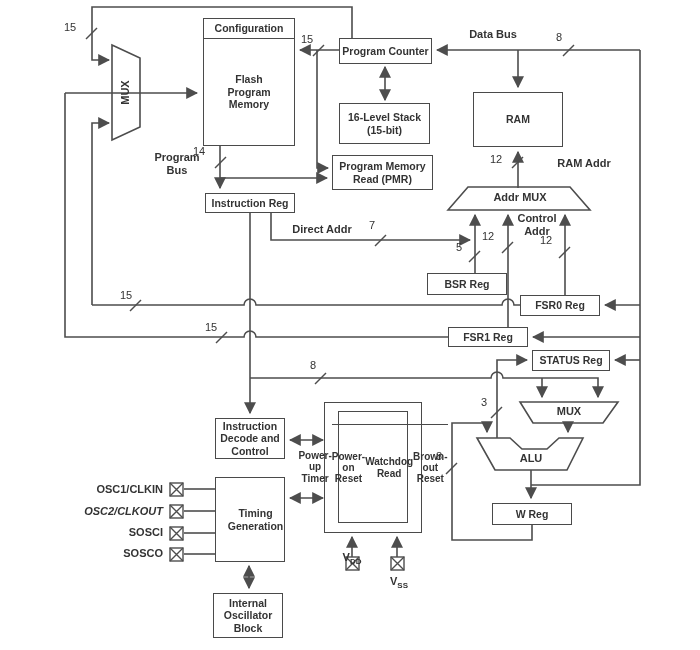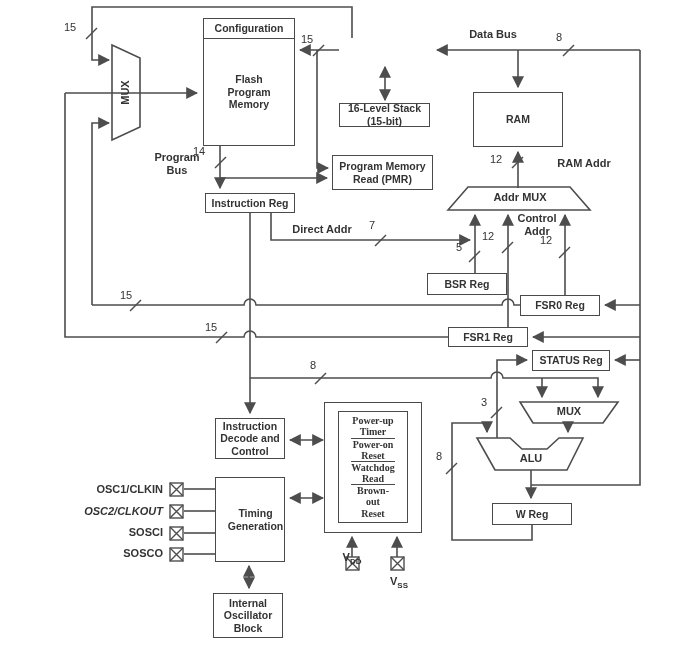--- a/index.html
+++ b/index.html
@@ -158,42 +158,43 @@
     </g>
   </svg>
 
   <div class="bx" style="left:203px;top:18px;width:92px;height:128px;flex-direction:column;padding:0;">
     <div class="flash-head">Configuration</div>
     <div class="flash-body">Flash
 Program
 Memory</div>
   </div>
 
-  <div class="bx" style="left:339px;top:103px;width:91px;height:24px;">16-Level Stack
+  <div class="bx" style="left:339px;top:38px;width:93px;height:26px;">Program Counter</div>
+  <div class="bx" style="left:339px;top:103px;width:91px;height:41px;">16-Level Stack
 (15-bit)</div>
   <div class="bx" style="left:473px;top:92px;width:90px;height:55px;">RAM</div>
   <div class="bx" style="left:332px;top:155px;width:101px;height:35px;">Program Memory
 Read (PMR)</div>
   <div class="bx" style="left:205px;top:193px;width:90px;height:20px;">Instruction Reg</div>
   <div class="bx" style="left:427px;top:273px;width:80px;height:22px;">BSR Reg</div>
   <div class="bx" style="left:520px;top:295px;width:80px;height:21px;">FSR0 Reg</div>
   <div class="bx" style="left:448px;top:327px;width:80px;height:20px;">FSR1 Reg</div>
   <div class="bx" style="left:532px;top:350px;width:78px;height:21px;">STATUS Reg</div>
   <div class="bx" style="left:492px;top:503px;width:80px;height:22px;">W Reg</div>
   <div class="bx" style="left:215px;top:418px;width:70px;height:41px;">Instruction
 Decode and
 Control</div>
   <div class="bx" style="left:215px;top:477px;width:70px;height:85px;padding-left:11px;">Timing
 Generation</div>
   <div class="bx" style="left:213px;top:593px;width:70px;height:45px;">Internal
 Oscillator
 Block</div>
 
   <div class="bx" style="left:324px;top:402px;width:98px;height:131px;"></div>
-  <div class="bx" style="left:338px;top:411px;width:70px;height:112px;flex-direction:column;align-items:stretch;padding:12px;font-family:Liberation Serif, serif;">
+  <div class="bx" style="left:338px;top:411px;width:70px;height:112px;flex-direction:row;align-items:stretch;padding:12px;">
     <div class="stackcell">Power-up
 Timer</div>
     <div class="stackcell">Power-on
 Reset</div>
     <div class="stackcell">Watchdog
 Read</div>
     <div class="stackcell">Brown-out
 Reset</div>
   </div>
 

